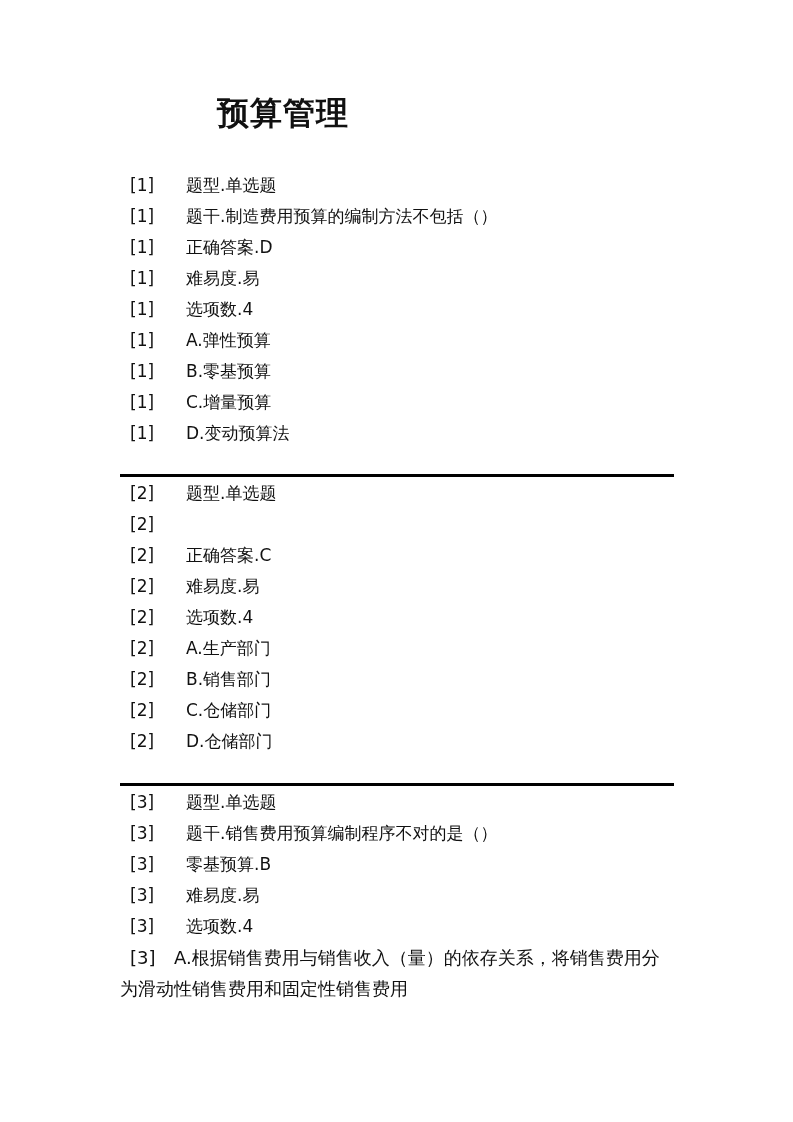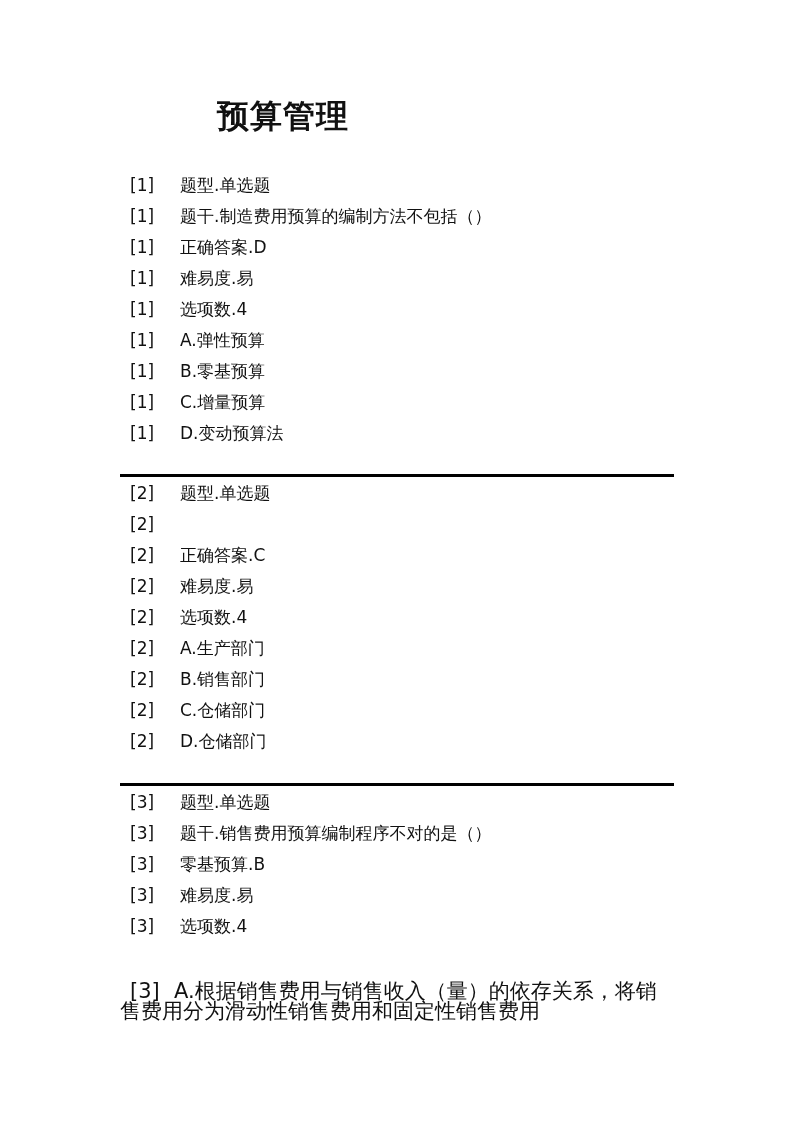--- a/index.html
+++ b/index.html
@@ -12,21 +12,21 @@
       height: 1122px;
       position: relative;
       overflow: hidden;
       font-family: "DejaVu Sans", "Liberation Sans", sans-serif;
       color: #111111;
     }
     .page-title {
       position: absolute;
       left: 217px;
       top: 96px;
-      font-family: Liberation Serif, serif;
+      font-family: Liberation Mono, monospace;
       font-size: 32px;
       font-weight: bold;
       letter-spacing: 1px;
       line-height: 40px;
       margin: 0;
     }
     .section {
       position: absolute;
       left: 120px;
       width: 554px;
@@ -38,30 +38,29 @@
       font-size: 17px;
       white-space: nowrap;
     }
     .line .num {
       position: absolute;
       left: 10px;
       top: 0;
     }
     .line .txt {
       position: absolute;
-      left: 60px;
+      left: 66px;
       top: 0;
     }
     .wrap-line {
-      font-size: 21px;
-      line-height: 20px;
+      font-size: 18px;
+      line-height: 31px;
       text-indent: 10px;
       white-space: normal;
       width: 554px;
-      margin-top: 39px;
     }
     .wrap-line .num-inline {
       display: inline-block;
       width: 44px;
       text-indent: 0;
     }
     .divider {
       position: absolute;
       left: 120px;
       width: 554px;

